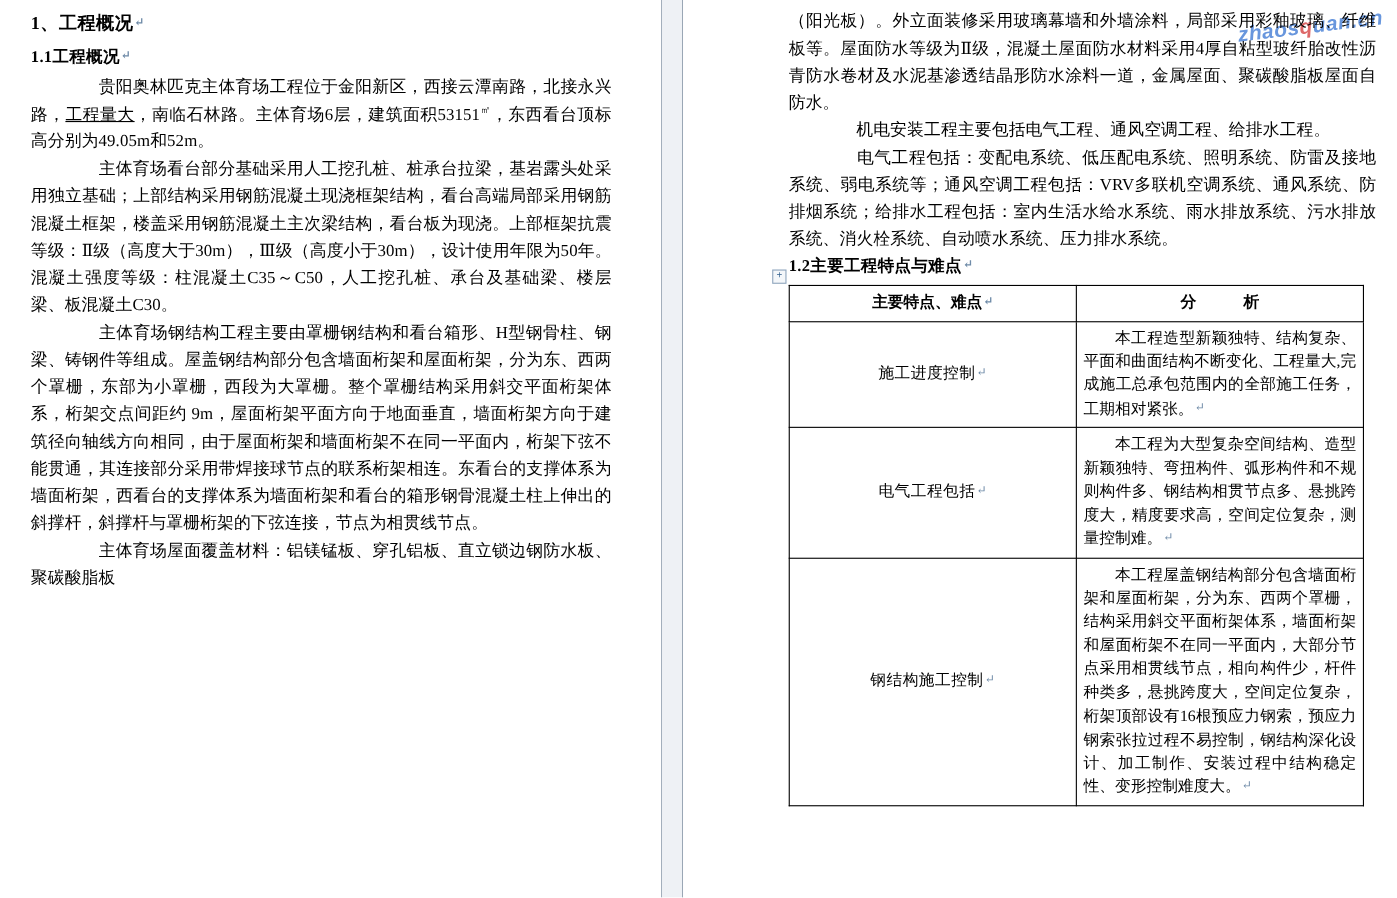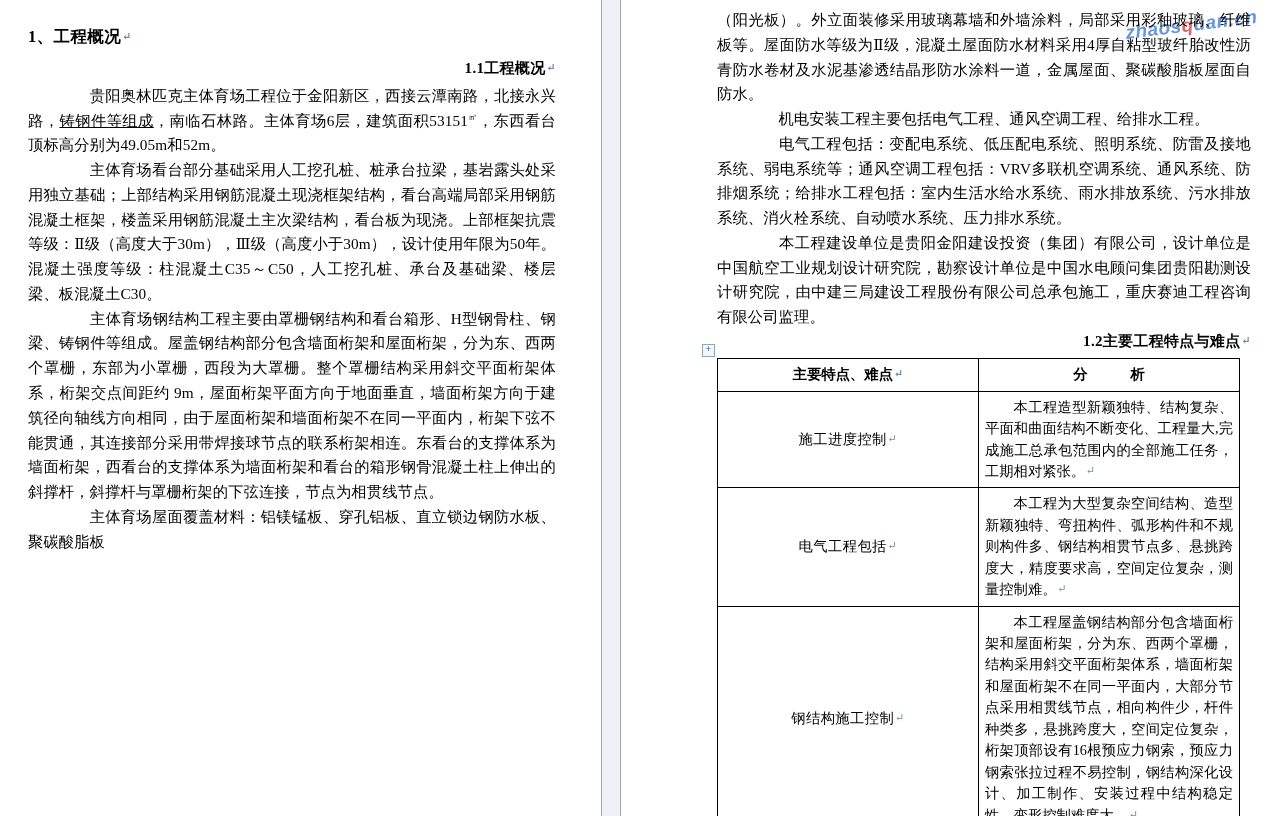--- a/index.html
+++ b/index.html
@@ -42,21 +42,21 @@
     border-right: 1px solid #9aa7b5;
   }
   .page-right {
     left: 621px;
     width: 649px;
     height: 816px;
   }
   .page-body-left {
     position: absolute;
     left: 28px;
-    top: 24px;
+    top: 8px;
     width: 528px;
   }
   .page-body-right {
     position: absolute;
     left: 96px;
     top: 8px;
     width: 534px;
   }
 
   
@@ -66,21 +66,20 @@
     line-height: 1.55;
     margin: 0 0 7px 0;
     letter-spacing: 0.4px;
   }
   .h-sub {
     font-size: 15px;
     font-weight: bold;
     line-height: 1.55;
     margin: 0 0 4px 0;
     letter-spacing: 0.3px;
-    text-align: right;
   }
   p.para {
     font-size: 15.3px;
     line-height: 1.62;
     margin: 0;
     text-align: justify;
     text-justify: inter-ideograph;
     text-indent: 2em;
     letter-spacing: 0.1px;
   }
@@ -166,21 +165,21 @@
 <div class="page-wrap">
 
   <div class="page page-left">
     <div class="page-body-left">
 
       <div class="h-sec mark-end">1、工程概况</div>
 
       <div class="h-sub mark-end">1.1工程概况</div>
 
       <p class="para">
-        　　贵阳奥林匹克主体育场工程位于金阳新区，西接云潭南路，北接永兴路，<span class="u">铸钢件等组成</span>，南临石林路。主体育场6层，建筑面积53151<sup class="sq">㎡</sup>，东西看台顶标高分别为49.05m和52m。
+        　　贵阳奥林匹克主体育场工程位于金阳新区，西接云潭南路，北接永兴路，<span class="u">工程量大</span>，南临石林路。主体育场6层，建筑面积53151<sup class="sq">㎡</sup>，东西看台顶标高分别为49.05m和52m。
       </p>
 
 
       <p class="para">
         　　主体育场看台部分基础采用人工挖孔桩、桩承台拉梁，基岩露头处采用独立基础；上部结构采用钢筋混凝土现浇框架结构，看台高端局部采用钢筋混凝土框架，楼盖采用钢筋混凝土主次梁结构，看台板为现浇。上部框架抗震等级：Ⅱ级（高度大于30m），Ⅲ级（高度小于30m），设计使用年限为50年。混凝土强度等级：柱混凝土C35～C50，人工挖孔桩、承台及基础梁、楼层梁、板混凝土C30。
       </p>
 
       <p class="para">
         　　主体育场钢结构工程主要由罩栅钢结构和看台箱形、H型钢骨柱、钢梁、铸钢件等组成。屋盖钢结构部分包含墙面桁架和屋面桁架，分为东、西两个罩栅，东部为小罩栅，西段为大罩栅。整个罩栅结构采用斜交平面桁架体系，桁架交点间距约 9m，屋面桁架平面方向于地面垂直，墙面桁架方向于建筑径向轴线方向相同，由于屋面桁架和墙面桁架不在同一平面内，桁架下弦不能贯通，其连接部分采用带焊接球节点的联系桁架相连。东看台的支撑体系为墙面桁架，西看台的支撑体系为墙面桁架和看台的箱形钢骨混凝土柱上伸出的斜撑杆，斜撑杆与罩栅桁架的下弦连接，节点为相贯线节点。
       </p>
@@ -206,23 +205,20 @@
       </p>
 
       <p class="para">
         　　机电安装工程主要包括电气工程、通风空调工程、给排水工程。
       </p>
 
       <p class="para">
         　　电气工程包括：变配电系统、低压配电系统、照明系统、防雷及接地系统、弱电系统等；通风空调工程包括：VRV多联机空调系统、通风系统、防排烟系统；给排水工程包括：室内生活水给水系统、雨水排放系统、污水排放系统、消火栓系统、自动喷水系统、压力排水系统。
       </p>
 
-      <p class="para">
-        　　本工程建设单位是贵阳金阳建设投资（集团）有限公司，设计单位是中国航空工业规划设计研究院，勘察设计单位是中国水电顾问集团贵阳勘测设计研究院，由中建三局建设工程股份有限公司总承包施工，重庆赛迪工程咨询有限公司监理。
-      </p>
 
       <div class="h-sub mark-end">1.2主要工程特点与难点</div>
 
       <div class="tbl-anchor">
         <div class="tbl-plus">+</div>
 
         <table class="t">
           <thead>
             <tr>
               <th class="k mark-end">主要特点、难点</th>

